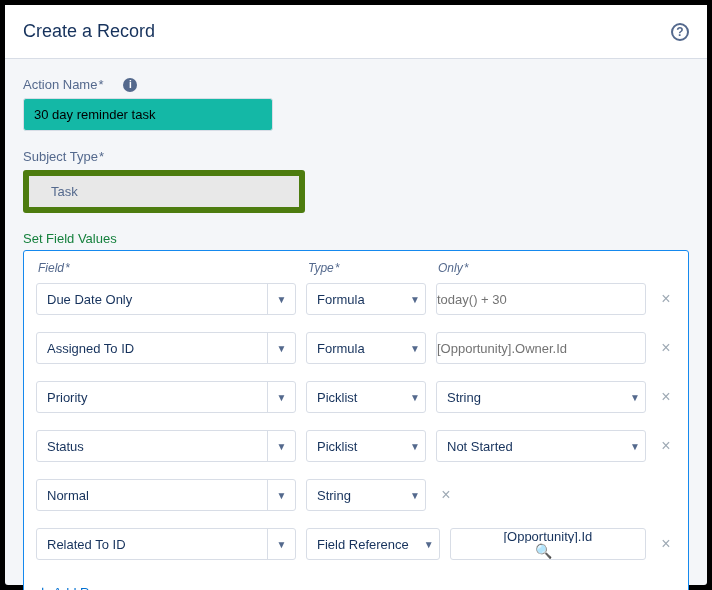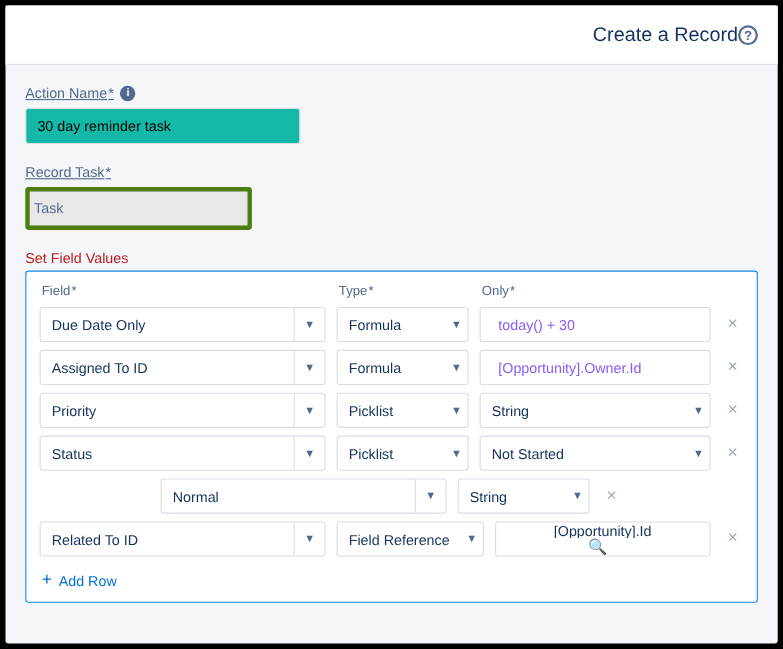--- a/index.html
+++ b/index.html
@@ -1,41 +1,41 @@
 <!DOCTYPE html>
 <html><head>
 <meta charset="utf-8">
 <style>
 * { box-sizing: border-box; margin: 0; padding: 0; }
 body { font-family: -apple-system, BlinkMacSystemFont, "Segoe UI", Arial, sans-serif; background: #000; padding: 5px; }
 .panel { background: #f4f6f9; width: 702px; height: 580px; border-radius: 3px; }
-.header { background: #fff; padding: 16px 18px; display: flex; justify-content: flex-end; align-items: center; border-bottom: 1px solid #d8dde6; }
+.header { background: #fff; padding: 16px 18px; display: flex; justify-content: space-between; align-items: center; border-bottom: 1px solid #d8dde6; }
 .header h1 { font-size: 18px; font-weight: 400; color: #16325c; }
 .help-icon { width: 18px; height: 18px; border: 2px solid #54698d; border-radius: 50%; display: flex; align-items: center; justify-content: center; font-size: 12px; font-weight: bold; color: #54698d; cursor: pointer; }
 .content { padding: 18px; }
-.label { font-size: 13px; color: #54698d; margin-bottom: 6px; display: flex; align-items: center; gap: 6px; text-decoration: underline; }
+.label { font-size: 13px; color: #54698d; margin-bottom: 6px; display: flex; align-items: center; gap: 20px; }
 .req::after { content: "*"; margin-left: 1px; }
 .info-icon { width: 14px; height: 14px; background: #54698d; border-radius: 50%; color: #fff; font-size: 10px; font-weight: bold; display: inline-flex; align-items: center; justify-content: center; }
 .field-group { margin-bottom: 18px; }
 .highlight-input { background: #14b8a6; border: 1px solid #d8dde6; padding: 8px 10px; font-size: 13px; width: 250px; border-radius: 3px; }
-.disabled-input { background: #e8e8e8; border: 4px solid #4d7c0f; padding: 8px 4px; font-size: 13px; width: 206px; border-radius: 3px; color: #54698d; }
-.section-label { font-size: 13px; color: #b91c1c; margin-bottom: 4px; }
+.disabled-input { background: #e8e8e8; border: 6px solid #4d7c0f; padding: 8px 22px; font-size: 13px; width: 282px; border-radius: 3px; color: #54698d; }
+.section-label { font-size: 13px; color: #15803d; margin-bottom: 4px; }
 .grid-box { border: 1px solid #1589ee; background: #fff; border-radius: 3px; padding: 10px 12px 8px; }
-.grid-header { display: flex; gap: 10px; margin-bottom: 8px; padding: 0 2px; }
+.grid-header { display: flex; gap: 10px; margin-bottom: 8px; padding: 0 2px; font-style: italic; }
 .col-field { flex: 0 0 260px; }
 .col-type { flex: 0 0 120px; }
 .col-value { flex: 1; }
 .col-x { flex: 0 0 20px; }
 .grid-header span { font-size: 12px; color: #54698d; }
-.row { display: flex; gap: 10px; margin-bottom: 7px; align-items: center; justify-content: center; }
+.row { display: flex; gap: 10px; margin-bottom: 17px; align-items: center; }
 .combo { border: 1px solid #d8dde6; border-radius: 3px; display: flex; align-items: center; background: #fff; height: 32px; position: relative; }
 .combo-text { flex: 1; padding: 0 10px; font-size: 13px; color: #16325c; white-space: nowrap; overflow: hidden; }
 .combo-btn { width: 28px; height: 100%; border-left: 1px solid #d8dde6; display: flex; align-items: center; justify-content: center; color: #54698d; font-size: 10px; cursor: pointer; }
 .combo-inline { width: 20px; color: #54698d; font-size: 10px; display: flex; align-items: center; justify-content: center; cursor: pointer; }
-.txt-input { border: 1px solid #d8dde6; border-radius: 3px; height: 32px; padding: 0 16px; font-size: 13px; color: #8b5cf6; width: 100%; display: flex; align-items: center; overflow: hidden; white-space: nowrap; }
+.txt-input { border: 1px solid #d8dde6; border-radius: 3px; height: 32px; padding: 0 0; font-size: 13px; color: #737373; width: 100%; display: flex; align-items: center; overflow: hidden; white-space: nowrap; }
 .search-input { display: flex; align-items: center; flex-direction: column; }
 .search-input .combo-text { flex: 1; }
 .xbtn { color: #9faab5; font-size: 16px; cursor: pointer; text-align: center; }
 .addrow { color: #0070d2; font-size: 13px; cursor: pointer; display: flex; align-items: center; gap: 6px; padding: 6px 2px 2px; }
 .plus { font-size: 16px; font-weight: 300; }
 .mag { font-size: 14px; color: #54698d; padding-right: 8px; }
 </style>
 </head>
 <body>
 
@@ -49,21 +49,21 @@
     <div class="field-group">
       <div class="label">
         <span class="req">Action Name</span>
         <span class="info-icon">i</span>
       </div>
       <input class="highlight-input" value="30 day reminder task" style="">
     </div>
 
     <div class="field-group">
       <div class="label">
-        <span class="req">Record Task</span>
+        <span class="req">Subject Type</span>
       </div>
       <div class="disabled-input">Task</div>
     </div>
 
     <div class="section-label">Set Field Values</div>
     <div class="grid-box">
       <div class="grid-header">
         <span class="col-field req">Field</span>
         <span class="col-type req">Type</span>
         <span class="col-value req">Only</span>

